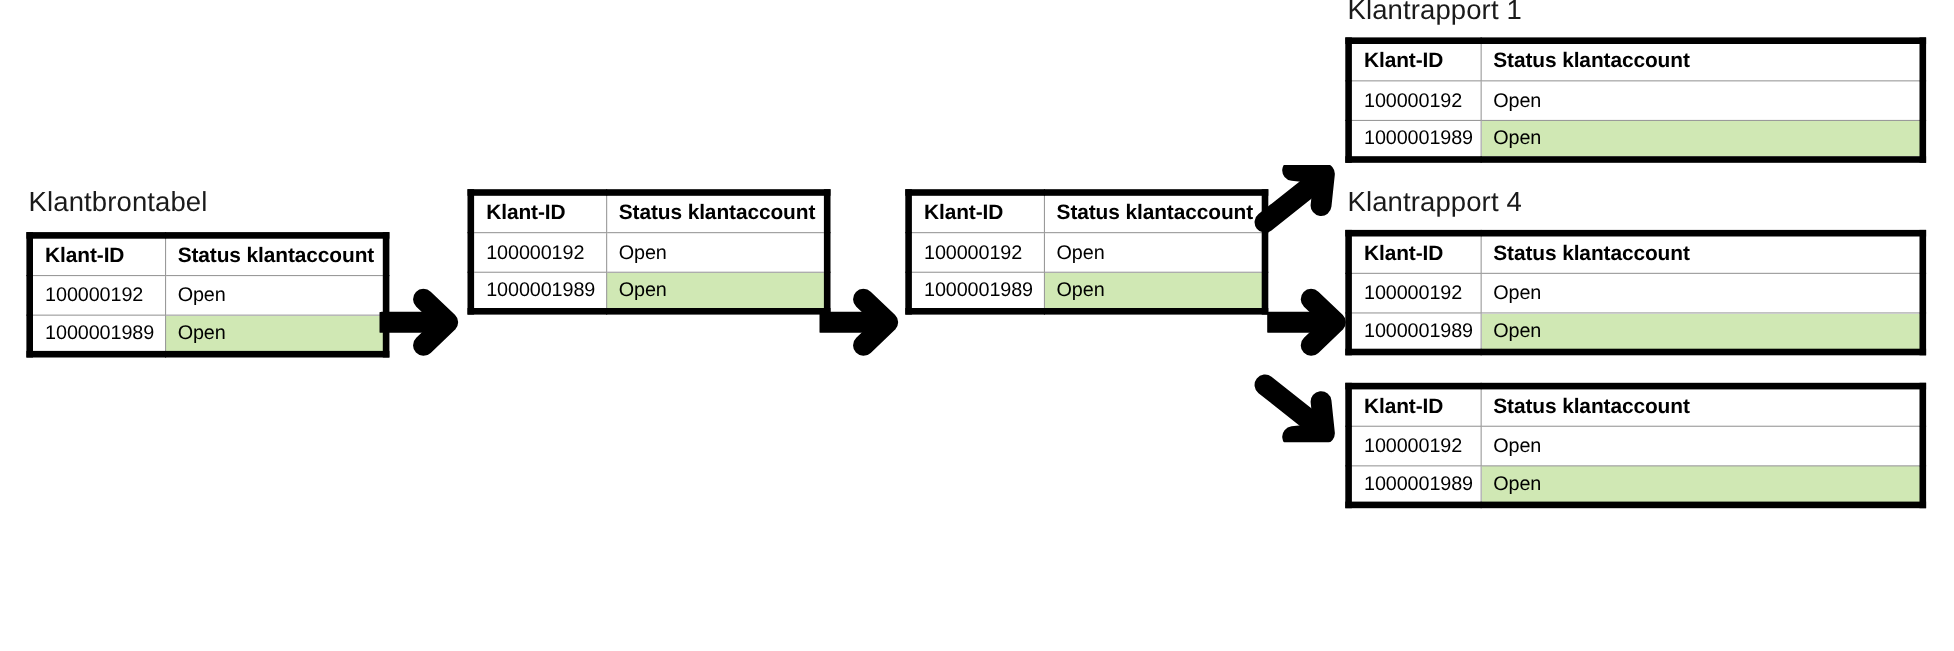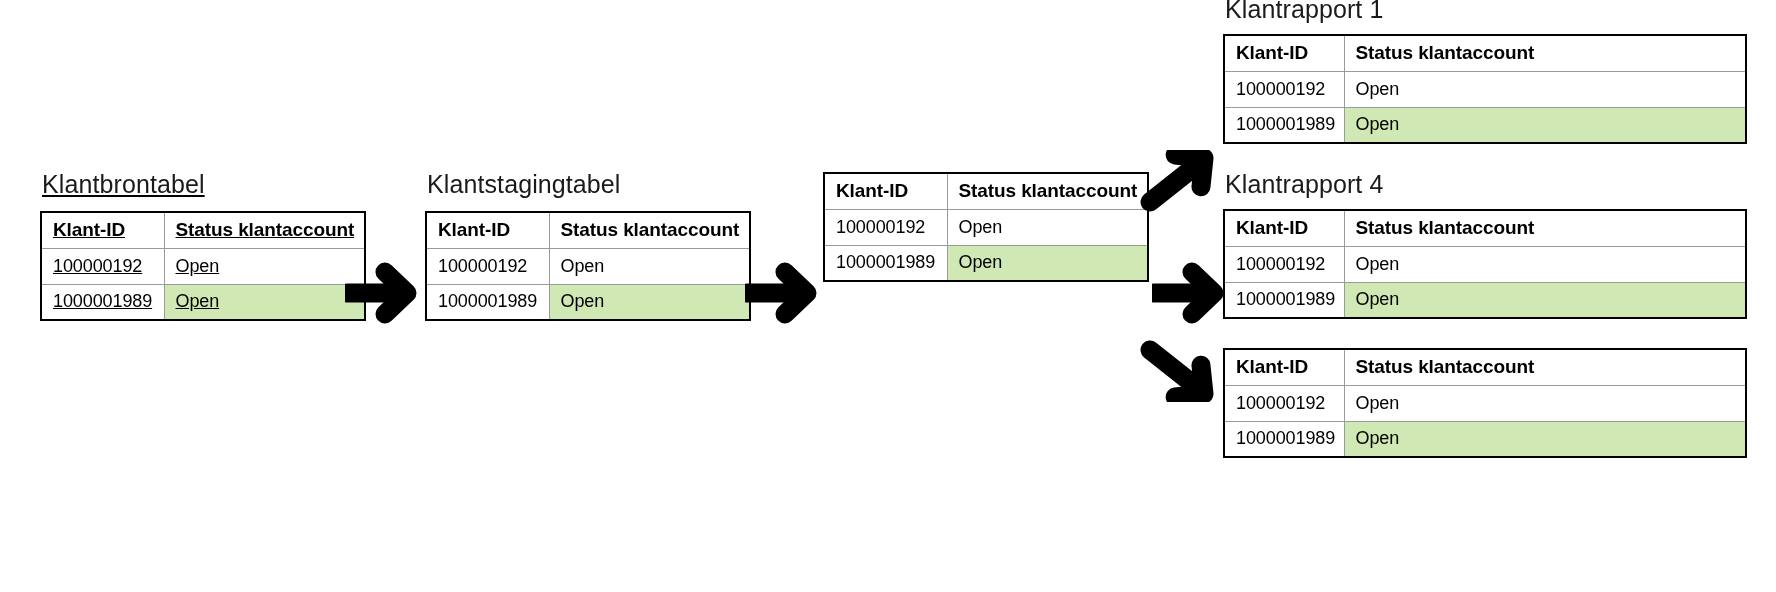--- a/index.html
+++ b/index.html
@@ -28,21 +28,21 @@
     color: #1a1a1a;
     letter-spacing: 0.1px;
     white-space: nowrap;
     line-height: 1;
   }
 
   table.data-table {
     border-collapse: collapse;
     table-layout: fixed;
     background: #ffffff;
-    border: 2px solid #000000;
+    border: 6px solid #000000;
   }
   table.data-table td,
   table.data-table th {
     border: 1px solid #9a9a9a;
     padding: 0 0 0 11px;
     text-align: left;
     vertical-align: middle;
     height: 36px;
     box-sizing: border-box;
     font-size: 18px;
@@ -78,21 +78,21 @@
     margin-bottom: 12px;
     padding-left: 2px;
   }
   .report table.data-table {
     width: 522px;
   }
   .report col.col-id     { width: 120px; }
   .report col.col-status { width: 402px; }
 
   
-  #stage-source   { left: 40px;   top: 172px; text-decoration: underline; }
+  #stage-source   { left: 24px;   top: 172px; }
   #stage-staging  { left: 425px;  top: 172px; }
   #stage-entity   { left: 823px;  top: 172px; }
 
   #report-1 { left: 1223px; top: -3px; }
   #report-2 { left: 1223px; top: 172px; }
   #report-3 { left: 1223px; top: 348px; }
 
   
   .arrow {
     position: absolute;
@@ -130,21 +130,20 @@
       </tr>
       <tr>
         <td>1000001989</td>
         <td class="cell-highlight">Open</td>
       </tr>
     </tbody>
   </table>
 </div>
 
 <div class="stage pipeline" id="stage-staging">
-  <div class="table-title">Klantstagingtabel</div>
   <table class="data-table">
     <colgroup>
         <col class="col-id">
         <col class="col-status">
       </colgroup>
     <thead>
       <tr>
         <th>Klant-ID</th>
         <th>Status klantaccount</th>
       </tr>

